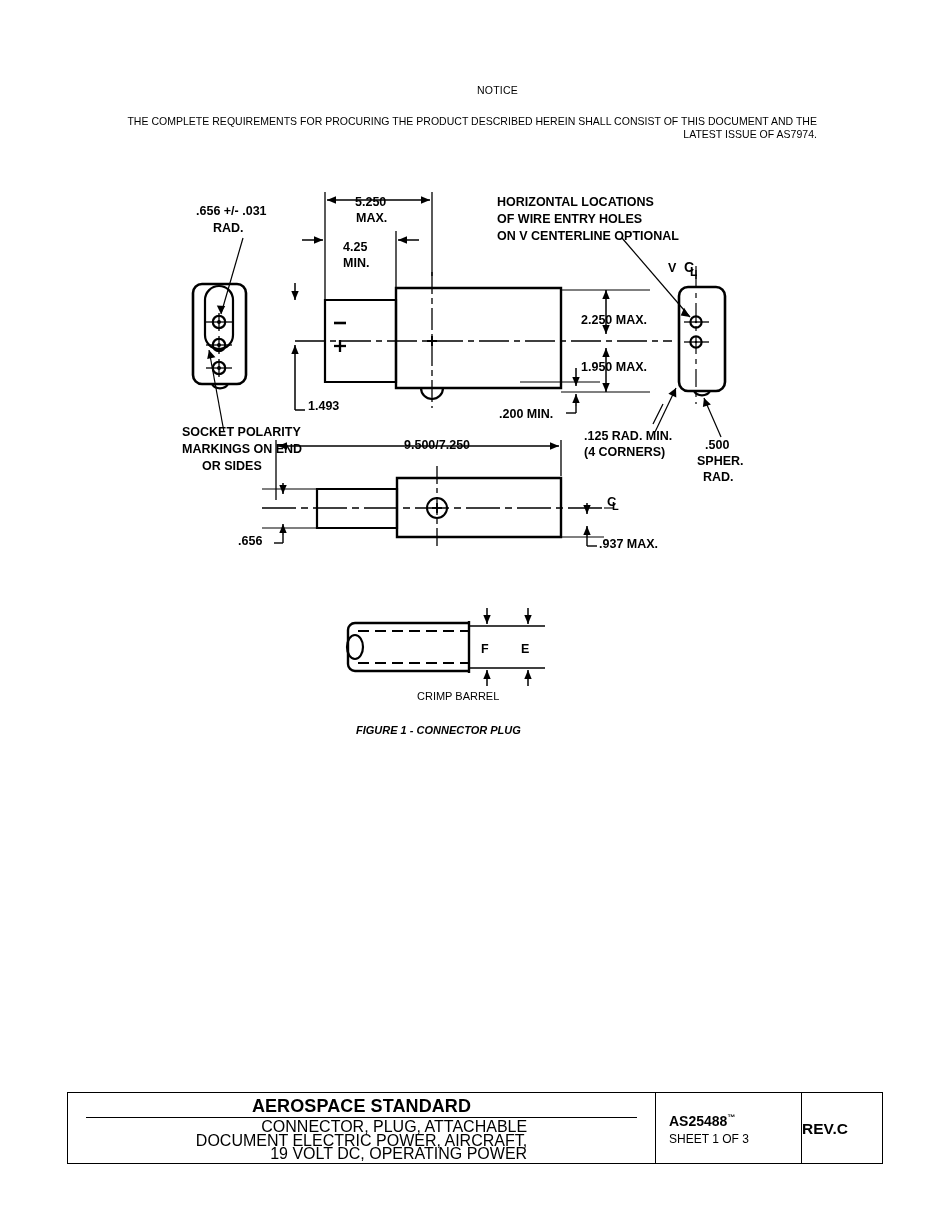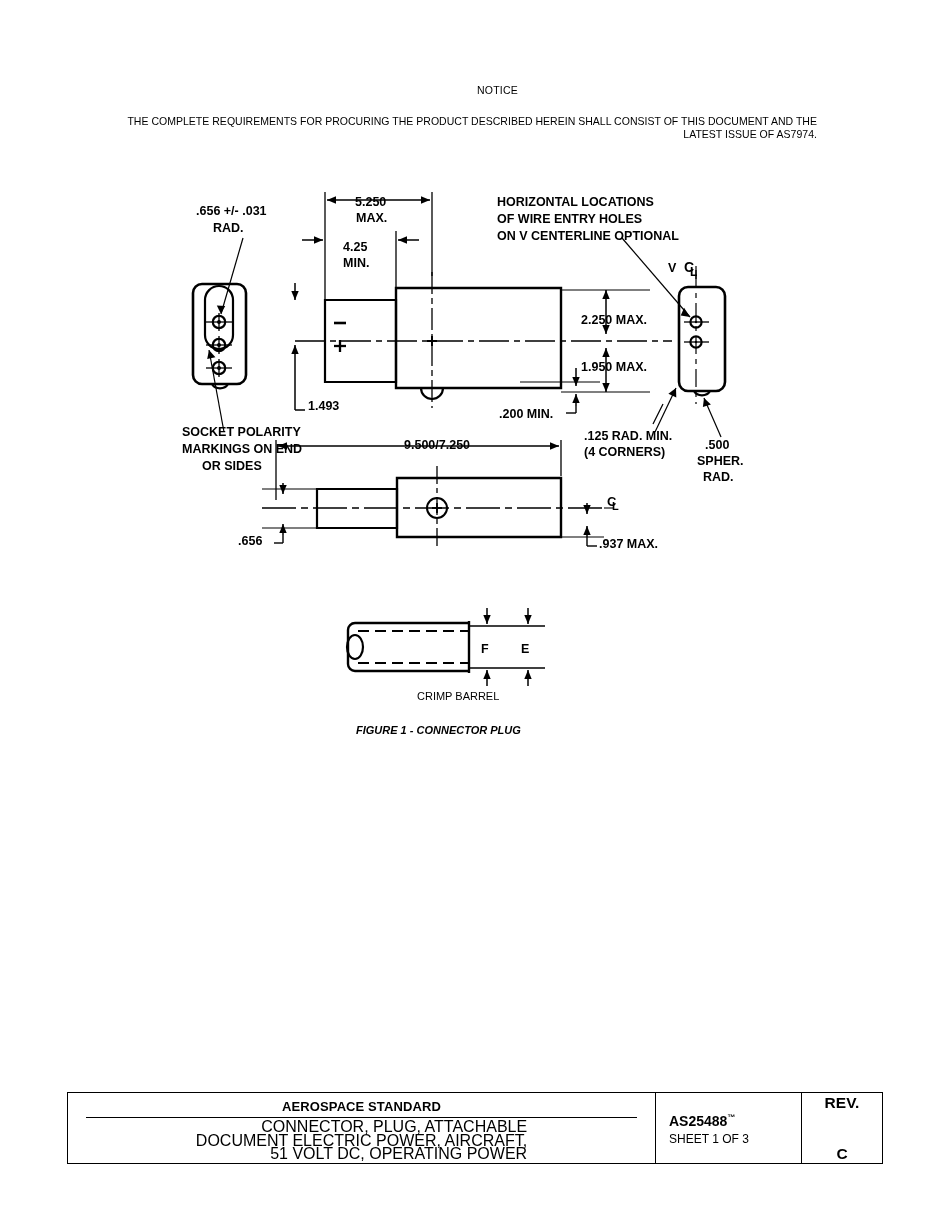--- a/index.html
+++ b/index.html
@@ -81,21 +81,21 @@
     flex: 1;
     box-sizing: border-box;
     border-right: 1.6px solid #000;
     display: flex;
     flex-direction: column;
     align-items: center;
     justify-content: center;
     padding-top: 2px;
   }
   #tb-main-title {
-    font-size: 13px;
+    font-size: 18px;
     font-weight: bold;
     letter-spacing: 0.1px;
     line-height: 19px;
     padding-bottom: 1px;
     width: 94%;
     text-align: center;
     border-bottom: 1px solid #000;
   }
   #tb-subtitle {
     font-size: 16px;
@@ -117,23 +117,23 @@
     font-size: 14px;
     font-weight: bold;
     line-height: 19px;
   }
   #tb-doc-number sup { font-size: 8px; vertical-align: super; }
   #tb-sheet { font-size: 12px; line-height: 17px; }
   #tb-rev-cell {
     width: 80px;
     box-sizing: border-box;
     display: flex;
-    flex-direction: column;
+    flex-direction: row;
     align-items: center;
-    justify-content: space-between;
+    justify-content: flex-start;
   }
   #tb-rev-label { font-size: 15.5px; font-weight: bold; line-height: 19px; }
   #tb-rev-value { font-size: 15.5px; font-weight: bold; line-height: 19px; }
 
   .sae-logo-wrap { width: 104px; height: 50px; }
 </style>
 </head>
 <body>
 
 <div id="notice-block">
@@ -370,21 +370,21 @@
 </svg>
 
 <div id="title-block">
 
 
   <div id="tb-title-cell">
     <div id="tb-main-title">AEROSPACE STANDARD</div>
     <div id="tb-subtitle">
       <div>CONNECTOR, PLUG, ATTACHABLE</div>
       <div>DOCUMENT ELECTRIC POWER, AIRCRAFT,</div>
-      <div>51 VOLT DC, OPERATING POWER</div>
+      <div>19 VOLT DC, OPERATING POWER</div>
     </div>
   </div>
 
   <div id="tb-doc-cell">
     <div id="tb-doc-number"><span>AS25488</span><sup>™</sup></div>
     <div id="tb-sheet">SHEET 1 OF 3</div>
   </div>
 
   <div id="tb-rev-cell">
     <div id="tb-rev-label">REV.</div>

